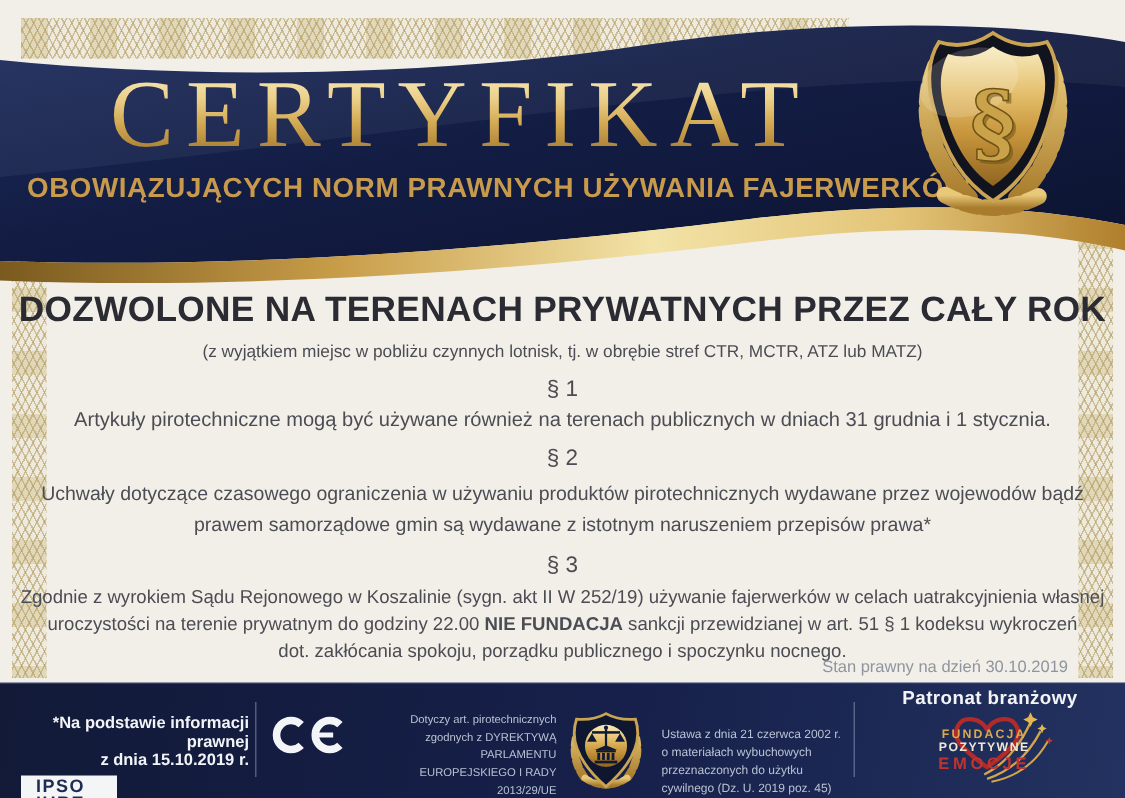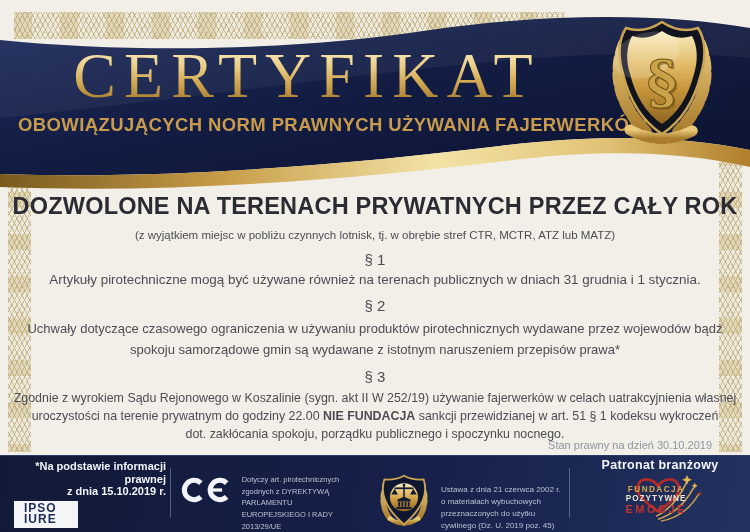--- a/index.html
+++ b/index.html
@@ -57,30 +57,30 @@
   .t3 { font-size:12.4px; line-height:18px; }
   .stan { position:absolute; right:38px; top:439px; font-size:11px; color:#8e959f; }
   
   .footer {
     position:absolute; left:0; bottom:0; width:750px; height:77px;
     background:linear-gradient(100deg,#121a38 0%, #16204a 55%, #233260 100%);
     border-top:1px solid #2e3a68;
     display:flex; color:#b9c2d3;
   }
   .fdiv { width:1px; height:50px; margin-top:12px; background:rgba(160,170,200,0.45); }
-  .fcol1 { width:170px; padding:4px 4px 0 14px; }
+  .fcol1 { width:170px; padding:20px 4px 0 14px; }
   .note { width:152px; text-align:right; font-size:11px; font-weight:bold; color:#f2f4f8; line-height:1.15; }
   .ipso-row { display:flex; align-items:flex-start; margin-top:3px;flex-direction:column; }
   .ipso-box {
     width:64px; height:27px; background:#f4f5f7; color:#1d2b55;
     font-weight:bold; font-size:12px; line-height:0.95; letter-spacing:1px;
     display:flex; flex-direction:column; justify-content:center; padding-left:10px;
   }
   .kanc { font-size:5.5px; line-height:1.3; margin:8px 0 0 5px; color:#cdd4e2; width:80px; }
-  .fcol2 { width:200px; display:flex; align-items:flex-start; padding:17px 0 0 10px; }
+  .fcol2 { width:200px; display:flex; align-items:flex-start; padding:17px 0 0 10px;text-align:right; }
   .ce-text { font-size:7.5px; line-height:1.55; margin-left:9px; padding-top:1px; }
   .fcol3 { width:198px; display:flex; align-items:flex-end; padding:9px 0 0 4px; }
   .act-text { font-size:8px; line-height:1.5; margin-left:8px; padding-top:7px; }
   .fcol4 { flex:1; text-align:center; padding-top:2px; }
   .patron-title { font-size:12.5px; font-weight:bold; color:#f2f4f8; letter-spacing:0.3px; }
 </style>
 </head>
 <body>
 
 <div class="certificate">
@@ -142,21 +142,21 @@
     <div class="exception">(z wyjątkiem miejsc w pobliżu czynnych lotnisk, tj. w obrębie stref CTR, MCTR, ATZ lub MATZ)</div>
 
     <div>
       <div class="s-label">§ 1</div>
       <div class="s-line t1">Artykuły pirotechniczne mogą być używane również na terenach publicznych w dniach 31 grudnia i 1 stycznia.</div>
     </div>
 
     <div class="sec2">
       <div class="s-label">§ 2</div>
       <div class="s-line t2">Uchwały dotyczące czasowego ograniczenia w używaniu produktów pirotechnicznych wydawane przez wojewodów bądź</div>
-      <div class="s-line t2">spokoju samorządowe gmin są wydawane z istotnym naruszeniem przepisów prawa*</div>
+      <div class="s-line t2">prawem samorządowe gmin są wydawane z istotnym naruszeniem przepisów prawa*</div>
     </div>
 
     <div>
       <div class="s-label">§ 3</div>
       <div class="s-line t3">Zgodnie z wyrokiem Sądu Rejonowego w Koszalinie (sygn. akt II W 252/19) używanie fajerwerków w celach uatrakcyjnienia własnej</div>
       <div class="s-line t3"><span>uroczystości na terenie prywatnym do godziny 22.00 </span><b>NIE FUNDACJA</b><span> sankcji przewidzianej w art. 51 § 1 kodeksu wykroczeń</span></div>
       <div class="s-line t3">dot. zakłócania spokoju, porządku publicznego i spoczynku nocnego.</div>
     </div>
   </div>
 

